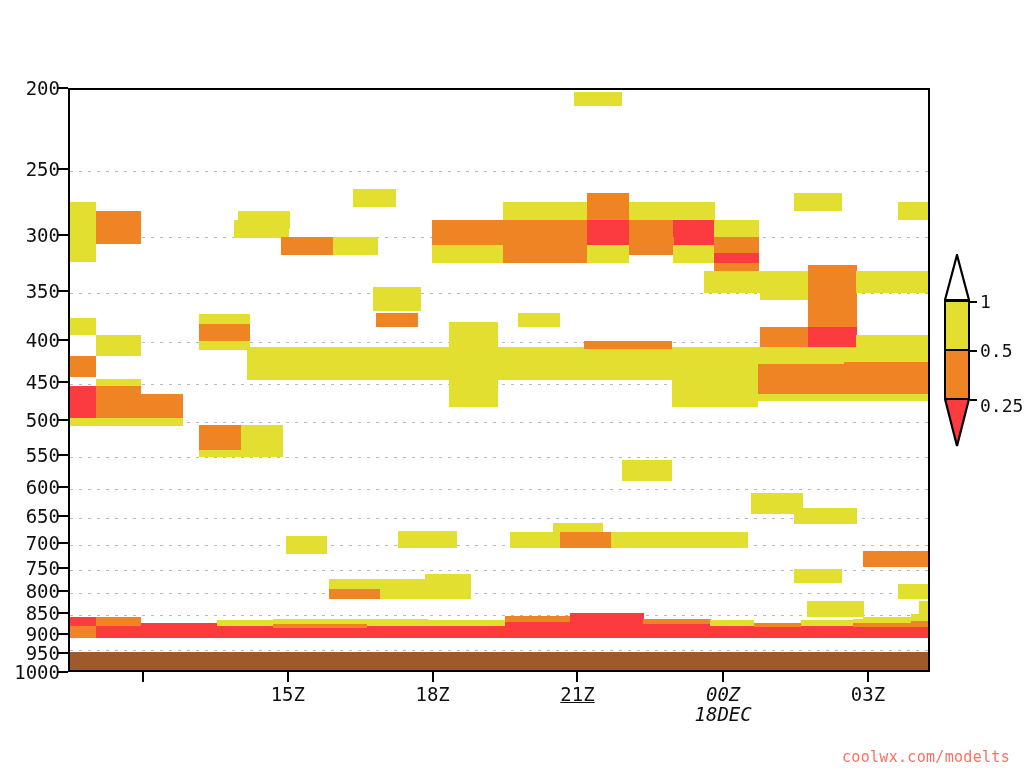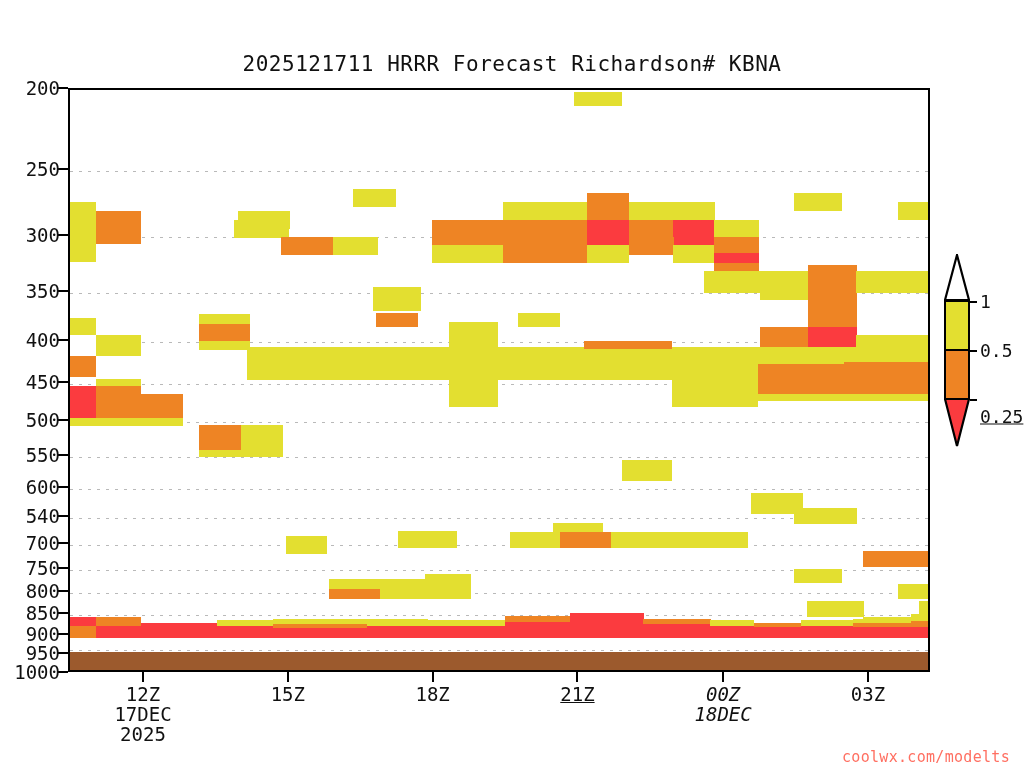--- a/index.html
+++ b/index.html
@@ -45,21 +45,20 @@
   .cbtick{position:absolute;left:26px;width:7px;height:2px;background:#000;}
   .cblab{position:absolute;left:36px;font-size:18px;color:#111;
          transform:translateY(-50%);white-space:nowrap;}
   .cbarrow{position:absolute;left:0;width:26px;}
 </style>
 </head>
 <body>
 
 <div id="stage">
 
-  <div class="title">2025121711 HRRR Forecast Richardson# KBNA</div>
 
   <div id="yaxis-wrap">
       <div class="ytickmark" style="top: 0px;"></div>
       <div class="ylabel" style="top: 0px;">200</div>
       <div class="ytickmark" style="top: 80.9698px;"></div>
       <div class="ylabel" style="top: 80.9698px;">250</div>
       <div class="ytickmark" style="top: 147.127px;"></div>
       <div class="ylabel" style="top: 147.127px;">300</div>
       <div class="ytickmark" style="top: 203.062px;"></div>
       <div class="ylabel" style="top: 203.062px;">350</div>
@@ -67,21 +66,21 @@
       <div class="ylabel" style="top: 251.515px;">400</div>
       <div class="ytickmark" style="top: 294.254px;"></div>
       <div class="ylabel" style="top: 294.254px;">450</div>
       <div class="ytickmark" style="top: 332.485px;"></div>
       <div class="ylabel" style="top: 332.485px;">500</div>
       <div class="ytickmark" style="top: 367.069px;"></div>
       <div class="ylabel" style="top: 367.069px;">550</div>
       <div class="ytickmark" style="top: 398.642px;"></div>
       <div class="ylabel" style="top: 398.642px;">600</div>
       <div class="ytickmark" style="top: 427.686px;"></div>
-      <div class="ylabel" style="top: 427.686px;">540</div>
+      <div class="ylabel" style="top: 427.686px;">650</div>
       <div class="ytickmark" style="top: 454.577px;"></div>
       <div class="ylabel" style="top: 454.577px;">700</div>
       <div class="ytickmark" style="top: 479.612px;"></div>
       <div class="ylabel" style="top: 479.612px;">750</div>
       <div class="ytickmark" style="top: 503.03px;"></div>
       <div class="ylabel" style="top: 503.03px;">800</div>
       <div class="ytickmark" style="top: 525.028px;"></div>
       <div class="ylabel" style="top: 525.028px;">850</div>
       <div class="ytickmark" style="top: 545.769px;"></div>
       <div class="ylabel" style="top: 545.769px;">900</div>
@@ -238,25 +237,20 @@
         <div class="cell" style="left: 841.312px; width: 21.288px; top: 524.432px; height: 8.776px; background: rgb(227, 223, 48);"></div>
         <div class="cell" style="left: 841.312px; width: 21.288px; top: 531.44px; height: 7.608px; background: rgb(238, 132, 36);"></div>
         <div class="cell" style="left: 841.312px; width: 21.288px; top: 537.28px; height: 11.112px; background: rgb(251, 59, 63);"></div>
         <div class="cell" style="left: 0px; width: 862px; top: 561.808px; height: 22.192px; background: rgb(156, 90, 45);"></div>
         <div class="gridline" style="top: 559.808px;"></div>
       </div>
   </div>
 
   <div id="xaxis-wrap">
       <div class="xtickmark" style="left: 74.994px;"></div>
-      <div class="xlabel" style="left: 74.994px;">
-        <span>12Z</span>
-        <span>17DEC</span>
-        <span>2025</span>
-      </div>
       <div class="xtickmark" style="left: 219.81px;"></div>
       <div class="xlabel" style="left: 219.81px;">
         <span>15Z</span>
       </div>
       <div class="xtickmark" style="left: 364.626px;"></div>
       <div class="xlabel" style="left: 364.626px;">
         <span>18Z</span>
       </div>
       <div class="xtickmark" style="left: 509.442px;"></div>
       <div class="xlabel" style="left: 509.442px; text-decoration: underline;">
@@ -279,21 +273,21 @@
       <div class="cbseg" style="top: 0px; height: 49px; background: rgb(227, 223, 48);"></div>
       <div class="cbseg" style="top: 49px; height: 49px; background: rgb(238, 132, 36);"></div>
       <div class="cbline" style="top: 0px;"></div>
       <div class="cbtick" style="top: 1px;"></div>
       <div class="cblab" style="top: 1px;">1</div>
       <div class="cbline" style="top: 49px;"></div>
       <div class="cbtick" style="top: 50px;"></div>
       <div class="cblab" style="top: 50px;">0.5</div>
       <div class="cbline" style="top: 98px;"></div>
       <div class="cbtick" style="top: 99px;"></div>
-      <div class="cblab" style="top: 116px; text-decoration: underline;">0.25</div>
+      <div class="cblab" style="top: 105px;">0.25</div>
       <div class="cbarrow" style="top: -46px;"><svg width="26" height="47" viewBox="0 0 26 47">
           <polygon points="13,1 25,46 1,46" fill="#ffffff" stroke="#000" stroke-width="2.2"></polygon>
         </svg></div>
       <div class="cbarrow" style="top: 98px;"><svg width="26" height="49" viewBox="0 0 26 49">
           <polygon points="1,1 25,1 13,48" fill="#fb3b3f" stroke="#000" stroke-width="2.2"></polygon>
         </svg></div>
     </div>
 
 </div>
 

